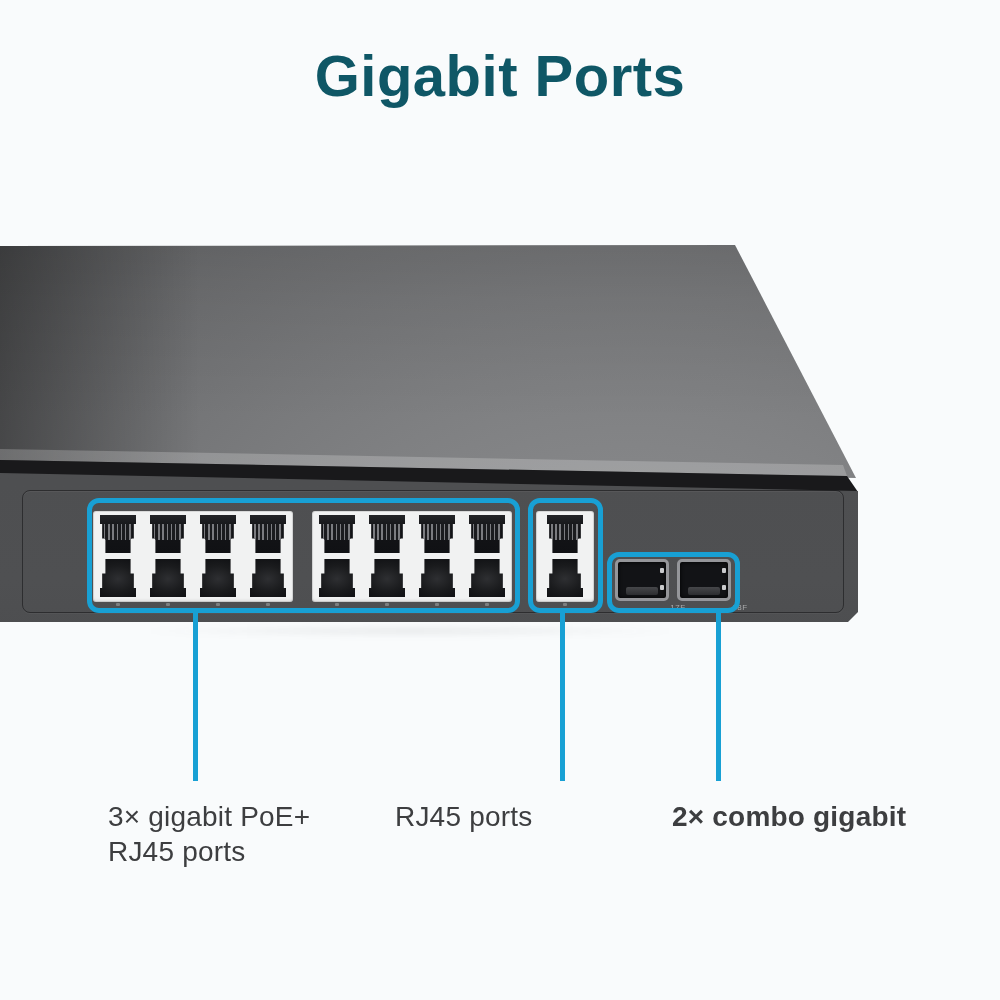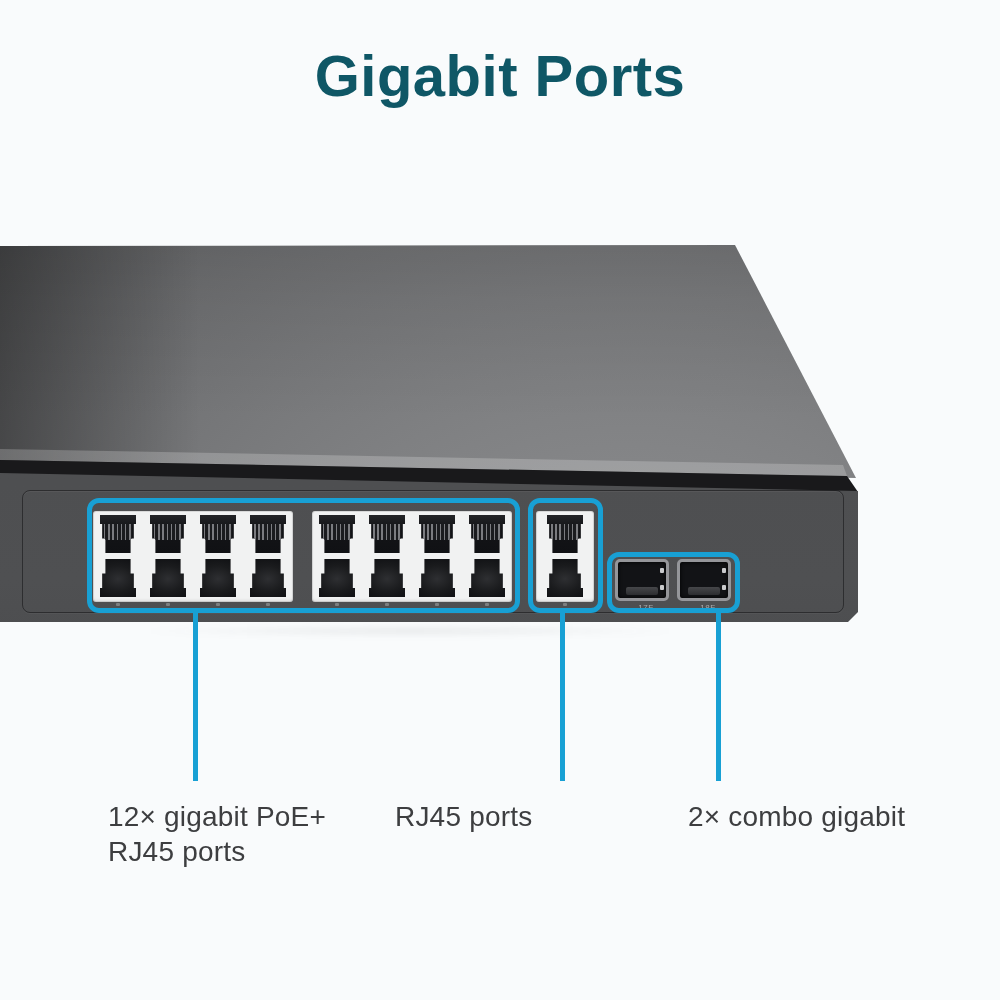--- a/index.html
+++ b/index.html
@@ -58,35 +58,35 @@
   .port-dot{position:absolute;top:603px;width:4px;height:3px;border-radius:1px;background:rgba(235,238,240,.30);}
 
   
   .sfp-row{position:absolute;left:615px;top:559px;display:flex;gap:8px;}
   .sfp-slot{position:relative;width:54px;height:42px;box-sizing:border-box;border-radius:5px;
     border:3px solid #95969a;background:#121316;box-shadow:inset 0 0 4px #000;}
   .sfp-slot::before{content:'';position:absolute;left:8px;right:8px;bottom:3px;height:8px;
     background:linear-gradient(#46474a,#2c2d30);border-radius:2px;}
   .sfp-slot::after{content:'';position:absolute;right:2px;top:6px;width:4px;height:5px;
     background:#c9cacc;border-radius:1px;box-shadow:0 17px 0 #c9cacc;}
-  .sfp-labels{position:absolute;left:615px;top:603px;display:flex;}
+  .sfp-labels{position:absolute;left:647px;top:603px;display:flex;}
   .sfp-label{width:62px;text-align:center;font-size:8px;line-height:10px;color:#aaabad;letter-spacing:.5px;}
 
   
   .hl-box{position:absolute;border:5px solid #18a0d4;border-radius:12px;box-sizing:border-box;}
   .hl-poe{left:87px;top:498px;width:433px;height:115px;}
   .hl-nonpoe{left:528px;top:498px;width:75px;height:115px;}
   .hl-sfp{left:607px;top:552px;width:133px;height:61px;}
   .callout-line{position:absolute;width:5px;background:#18a0d4;top:613px;height:168px;}
   .line-1{left:193px;} .line-2{left:560px;} .line-3{left:716px;}
 
   
   .callout-label{position:absolute;top:799px;color:#3d3e40;font-size:28px;line-height:35px;
     font-weight:300;letter-spacing:.2px;}
-  .label-1{left:108px;} .label-2{left:395px;} .label-3{left:688px;}
+  .label-1{left:108px;} .label-2{left:395px;} .label-3{left:672px;font-weight:bold;}
 </style>
 </head>
 <body>
 
 <div class="canvas">
 
   <div class="page-title">Gigabit Ports</div>
 
   <div>
     <div class="layer top-surface"></div>
@@ -144,21 +144,21 @@
     <div class="hl-box hl-poe"></div>
     <div class="hl-box hl-nonpoe"></div>
     <div class="hl-box hl-sfp"></div>
   </div>
 
   <div class="callout-line line-1"></div>
   <div class="callout-line line-2"></div>
   <div class="callout-line line-3"></div>
 
   <div class="callout-label label-1">
-    <div>12× gigabit PoE+</div>
+    <div>3× gigabit PoE+</div>
     <div>RJ45 ports</div>
   </div>
   <div class="callout-label label-2">
     <div>RJ45 ports</div>
   </div>
   <div class="callout-label label-3">
     <div>2× combo gigabit</div>
   </div>
 
 </div>

